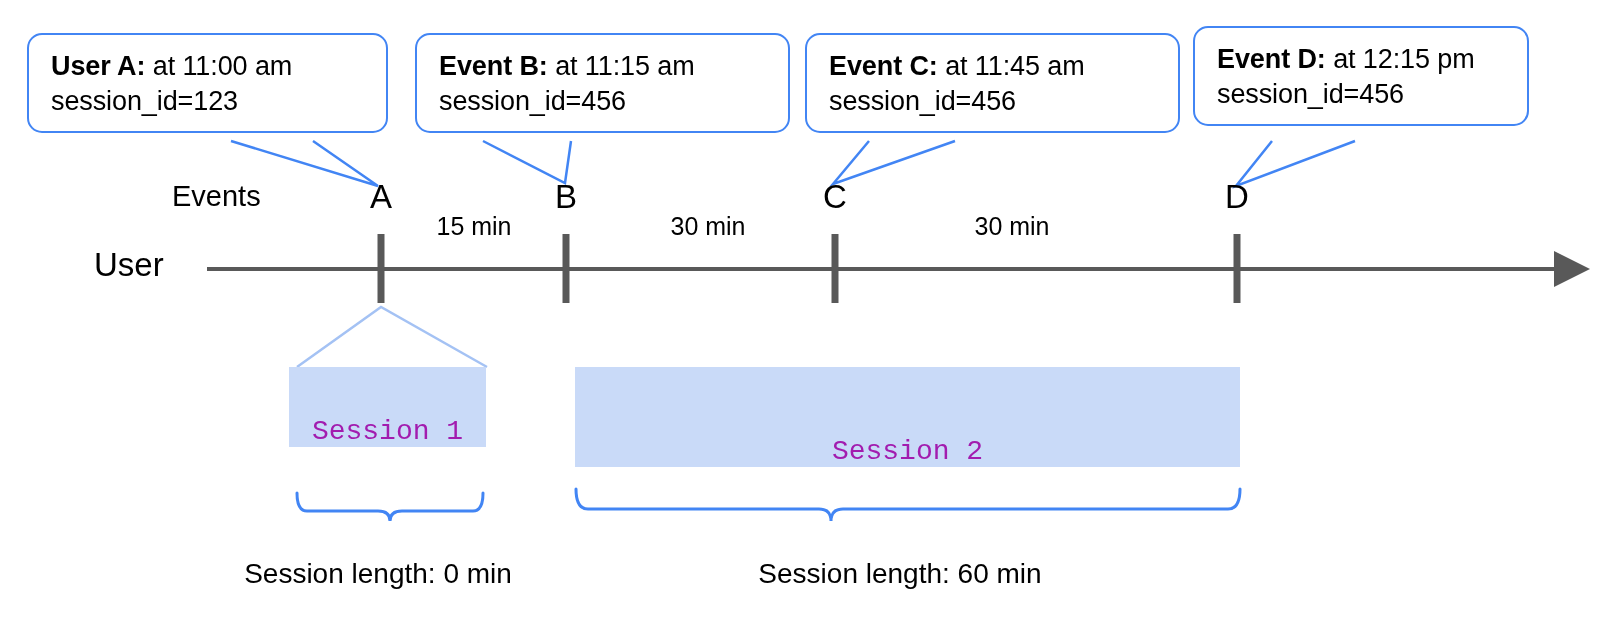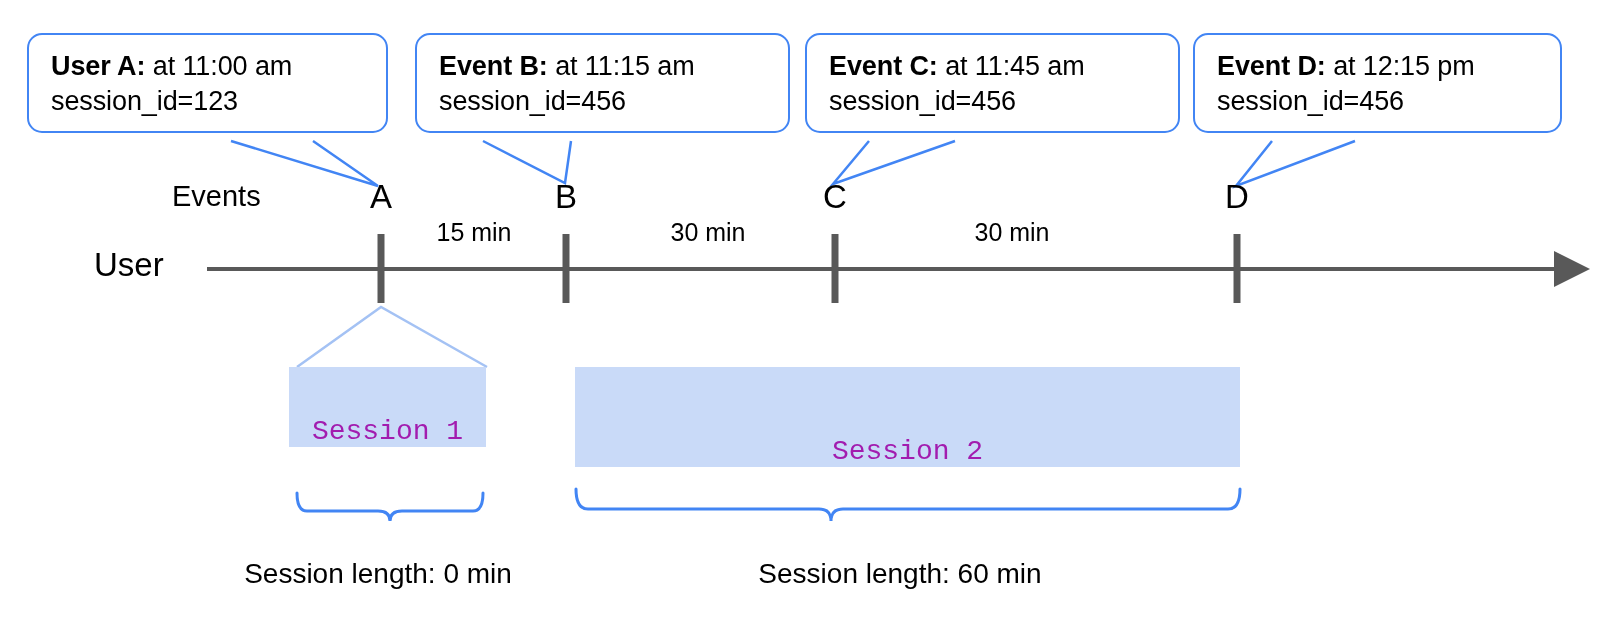--- a/index.html
+++ b/index.html
@@ -70,21 +70,20 @@
     transform: translateX(-50%);
     white-space: nowrap;
   }
   .gap-label {
     position: absolute;
     font-size: 25px;
     color: #000000;
     text-align: center;
     transform: translateX(-50%);
     white-space: nowrap;
-    margin-top: 6px;
   }
   .session-bar {
     position: absolute;
     background: #c9daf8;
     display: flex;
     align-items: flex-end;
     justify-content: center;
     font-size: 28px;
     color: #a21caf;
     z-index: 3;
@@ -143,21 +142,21 @@
     <span>at 11:15 am</span>
     <span class="ev-line2">session_id=456</span>
   </div>
 
   <div class="callout" style="left:805px; top:33px; width:375px;">
     <span class="ev-name">Event C:</span> 
     <span>at 11:45 am</span>
     <span class="ev-line2">session_id=456</span>
   </div>
 
-  <div class="callout" style="left:1193px; top:33px; width:369px;">
+  <div class="callout" style="left:1193px; top:26px; width:336px;">
     <span class="ev-name">Event D:</span> 
     <span>at 12:15 pm</span>
     <span class="ev-line2">session_id=456</span>
   </div>
 
   <div class="row-label" style="left:172px; top:180px;">Events</div>
 
   <div class="axis-name" style="left:94px; top:246px;">User</div>
 
   <div class="event-letter" style="left:381px; top:178px;">A</div>

